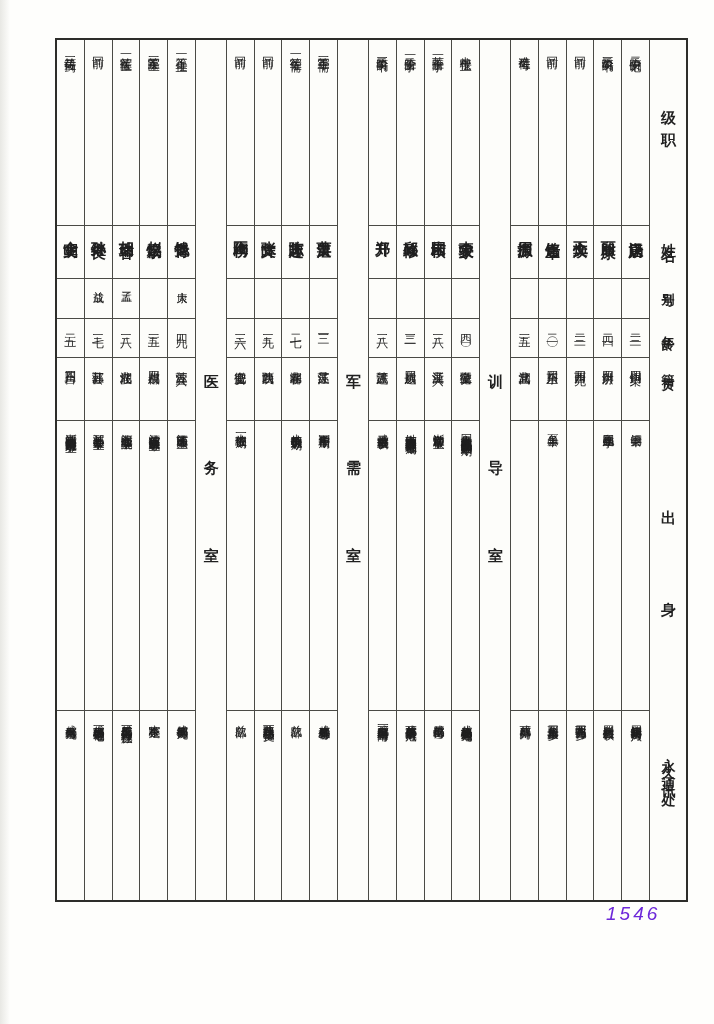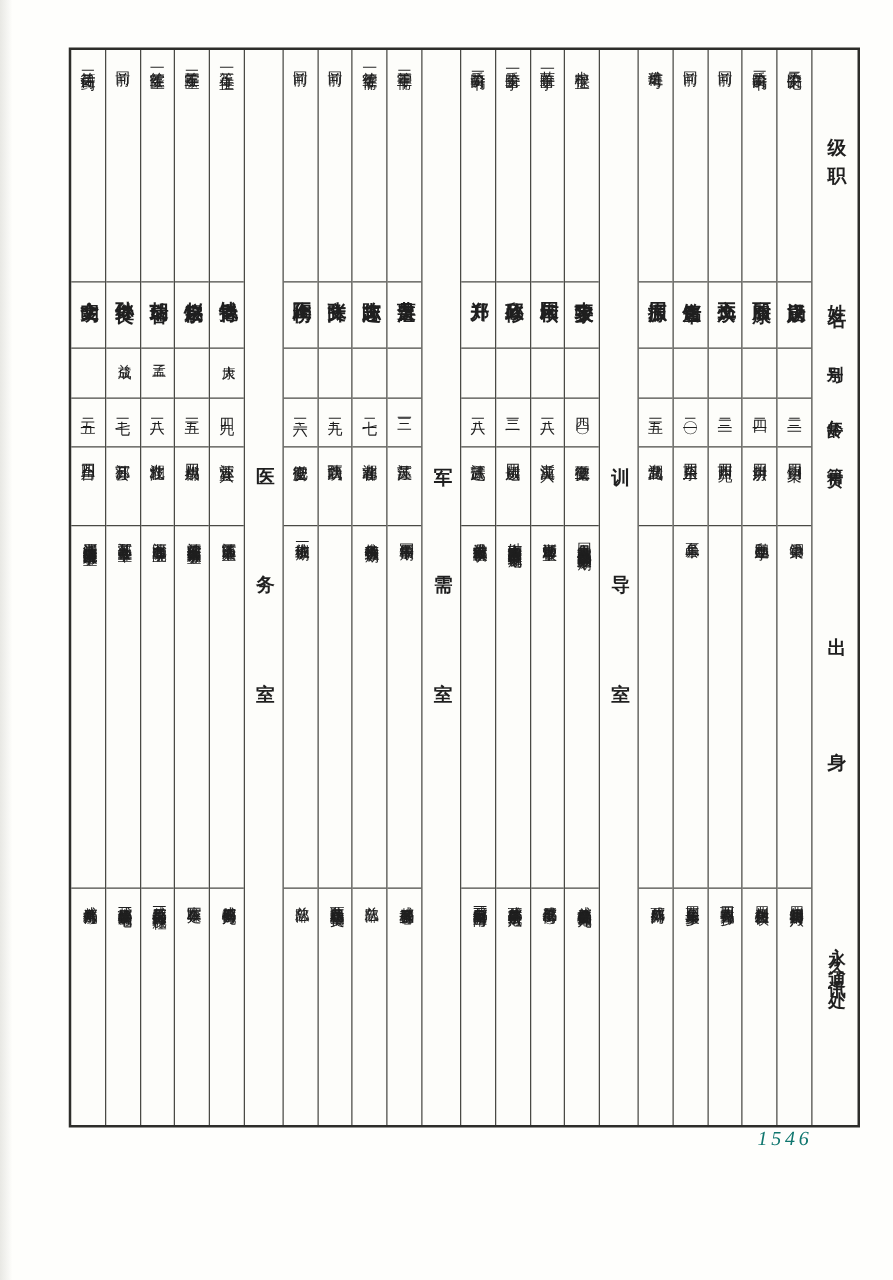--- a/index.html
+++ b/index.html
@@ -51,22 +51,22 @@
   .hl-alias{top:243px;} .hl-alias .vtext{font-size:13px;letter-spacing:1px;}
   .hl-age{top:286px;}   .hl-age .vtext{font-size:13px;letter-spacing:1px;}
   .hl-native{top:324px;}.hl-native .vtext{font-size:13px;letter-spacing:4px;}
   .hl-bg{top:458px;}    .hl-bg .vtext{letter-spacing:92px;}
   .hl-addr{top:706px;}  .hl-addr .vtext{font-size:14px;letter-spacing:9px;}
   
   .section .section-title{position:absolute;top:322px;left:0;right:0;display:flex;justify-content:center;}
   .section .section-title .vtext{font-size:15px;font-weight:bold;letter-spacing:86px;}
   .page-number{
     position:absolute;left:606px;top:903px;
-    font-size:16px;font-style:italic;letter-spacing:3px;color:#0f766e;
-    font-family:Liberation Serif, serif;
+    font-size:19px;font-style:italic;letter-spacing:3px;color:#6d28d9;
+    font-family:Liberation Sans, sans-serif;
   }
 </style>
 </head>
 <body>
 
 <div class="page">
   <div class="scan-edge"></div>
 
   <div class="roster-table">
 

